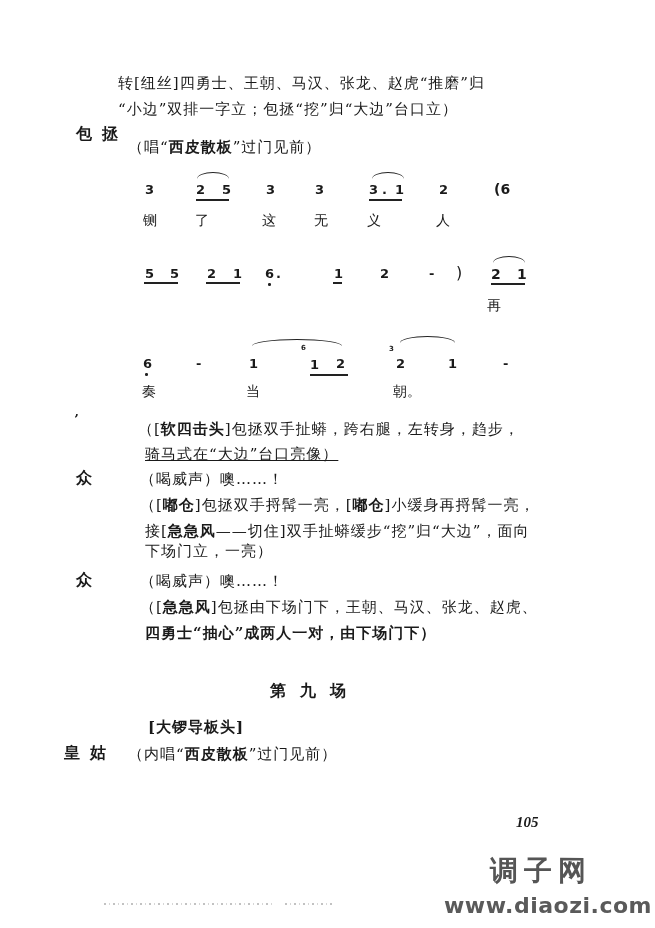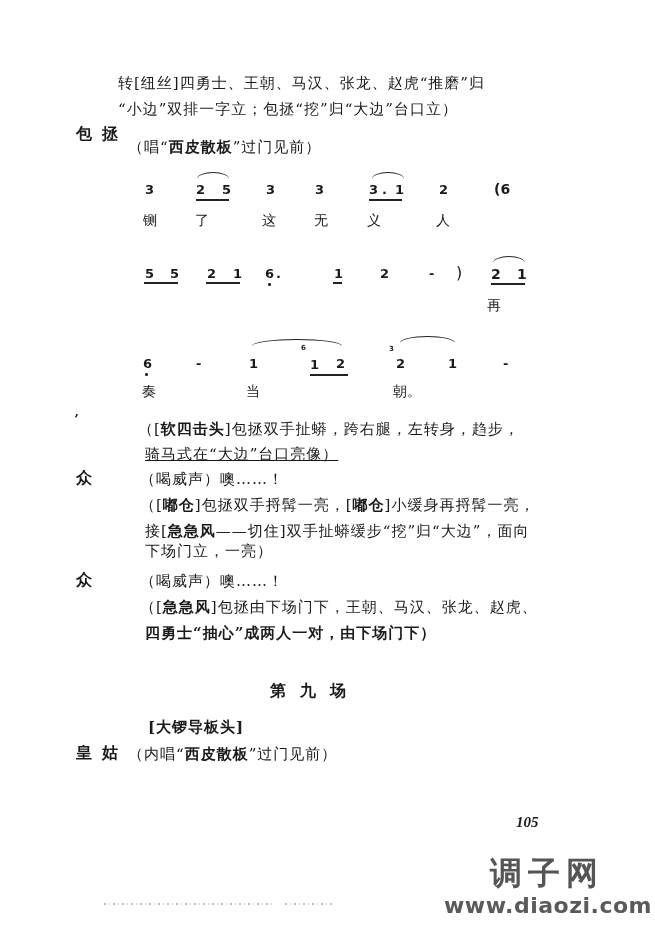--- a/index.html
+++ b/index.html
@@ -14,21 +14,21 @@
   .role1 { font-size:16px; font-weight:bold; }
   b.k { font-weight:bold; }
   .note { font-family:"DejaVu Sans", "Liberation Sans", sans-serif; font-weight:bold; font-size:13px; }
   .lyric { font-size:14px; }
   .ul { position:absolute; height:1.5px; background:#222; }
   .slur { position:absolute; border-top:1.6px solid #222; border-radius:50% 50% 0 0 / 100% 100% 0 0; height:6px; }
   .dot { position:absolute; width:2.5px; height:2.5px; background:#222; border-radius:50%; }
   .grace { position:absolute; font-family:"DejaVu Sans", sans-serif; font-size:7px; font-weight:bold; }
   .scene-title { font-size:16px; font-weight:bold; letter-spacing:14px; }
   .pageno { font-family:"Liberation Serif", serif; font-style:italic; font-weight:bold; font-size:15px; }
-  .wm1 { font-family:"DejaVu Sans", sans-serif; font-weight:bold; font-size:32px; color:#555; letter-spacing:6px; }
+  .wm1 { font-family:"DejaVu Sans", sans-serif; font-weight:bold; font-size:28px; color:#555; letter-spacing:6px; }
   .wm2 { font-family:"DejaVu Sans", sans-serif; font-weight:bold; font-size:22px; color:#5a5a5a; letter-spacing:0.5px; }
   .specks { position:absolute; height:2px; background:repeating-linear-gradient(90deg,#999 0 2px,transparent 2px 5px,#bbb 5px 6px,transparent 6px 9px); opacity:.6; }
 </style>
 </head>
 <body>
 
 <div class="abs line" style="left:118px;top:72px;">转[纽丝]四勇士、王朝、马汉、张龙、赵虎“推磨”归</div>
 <div class="abs line" style="left:118px;top:98px;">“小边”双排一字立；包拯“挖”归“大边”台口立）</div>
 
 <div class="abs role" style="left:76px;top:124px;">包拯</div>
@@ -124,21 +124,21 @@
 
 <div class="abs line" style="left:140px;top:596px;">
   <span>（[</span><b class="k">急急风</b><span>]包拯由下场门下，王朝、马汉、张龙、赵虎、</span>
 </div>
 <div class="abs line" style="left:145px;top:622px;font-weight:bold;">四勇士“抽心”成两人一对，由下场门下）</div>
 
 <div class="abs scene-title" style="left:270px;top:681px;">第九场</div>
 
 <div class="abs line" style="left:140px;top:716px;font-weight:bold;margin-left:8px;">[大锣导板头]</div>
 
-<div class="abs role" style="left:76px;top:743px;">皇姑</div>
+<div class="abs role" style="left:64px;top:743px;">皇姑</div>
 <div class="abs line" style="left:128px;top:743px;">
   <span>（内唱“</span><b class="k">西皮散板</b><span>”过门见前）</span>
 </div>
 
 <div class="abs pageno" style="left:516px;top:814px;">105</div>
 
 <div class="specks" style="left:104px;top:903px;width:170px;"></div>
 <div class="specks" style="left:285px;top:903px;width:50px;"></div>
 
 <div class="abs wm1" style="left:490px;top:852px;">调子网</div>

